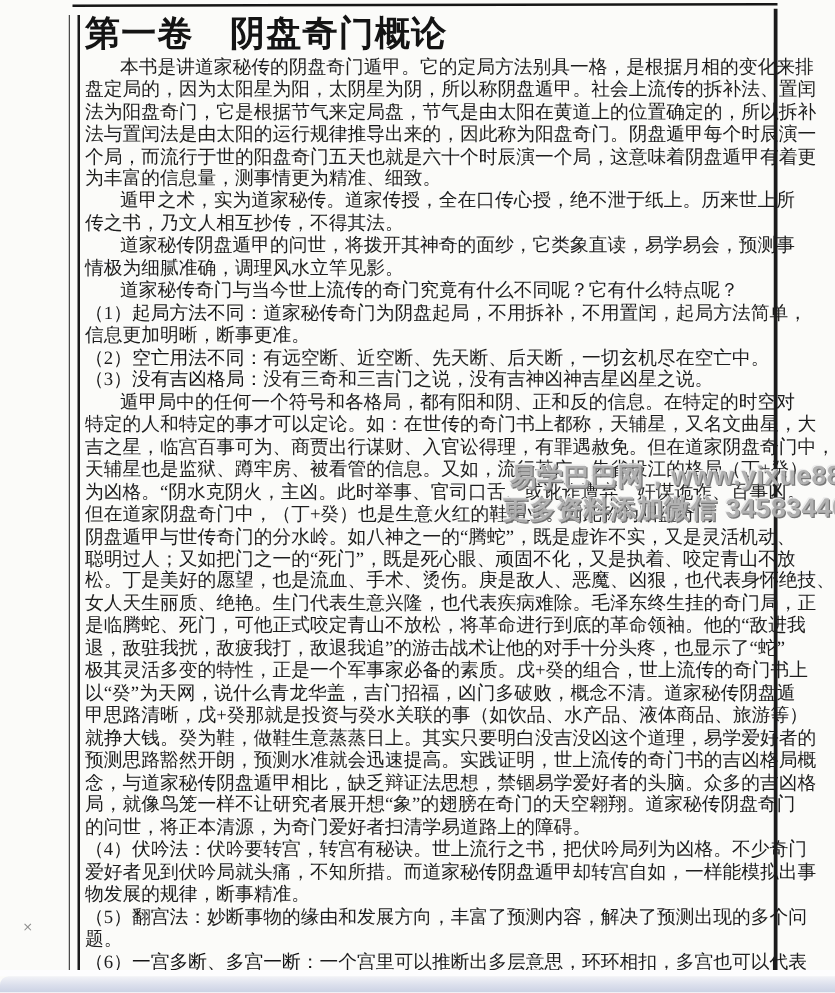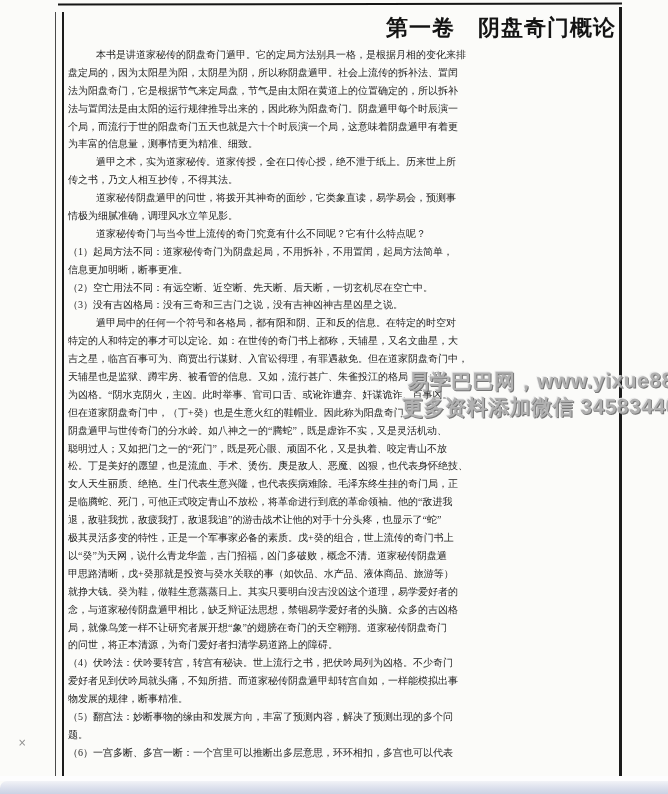--- a/index.html
+++ b/index.html
@@ -23,25 +23,25 @@
   .frame-left-inner {
     position:absolute; left:62px; top:12px; width:2px; height:768px; background:#1b1b1b;
   }
   .frame-right {
     position:absolute; left:619px; top:7px; width:3px; height:773px; background:#1b1b1b;
   }
   .content {
     position:absolute; left:68px; top:13px; width:548px; color:#1d1d1d;
   }
   .title {
-    font-size:22px; font-weight:bold; line-height:30px; letter-spacing:1px;
-    margin-bottom:3px; white-space:nowrap; color:#141414;text-align:right;
+    font-size:28px; font-weight:bold; line-height:30px; letter-spacing:1px;
+    margin-bottom:3px; white-space:nowrap; color:#141414;
   }
   .line {
-    font-size:10px; line-height:17.9px; height:17.9px; white-space:nowrap;
+    font-size:15px; line-height:17.9px; height:17.9px; white-space:nowrap;
   }
   .line .label { font-weight:normal; color:#141414; }
   .ind { padding-left:28px; }
   
   .wm {
     position:absolute;
     font-family:"Liberation Sans","DejaVu Sans",sans-serif;
     font-weight:bold; font-size:21px; letter-spacing:0.5px;
     color:#aeaeae;
     text-shadow:1px 1px 0 #6f6f6f, -1px -1px 0 #ececec;
@@ -99,20 +99,21 @@
         <div class="line"><span>阴盘遁甲与世传奇门的分水岭。如八神之一的“腾蛇”，既是虚诈不实，又是灵活机动、</span></div>
         <div class="line"><span>聪明过人；又如把门之一的“死门”，既是死心眼、顽固不化，又是执着、咬定青山不放</span></div>
         <div class="line"><span>松。丁是美好的愿望，也是流血、手术、烫伤。庚是敌人、恶魔、凶狠，也代表身怀绝技、</span></div>
         <div class="line"><span>女人天生丽质、绝艳。生门代表生意兴隆，也代表疾病难除。毛泽东终生挂的奇门局，正</span></div>
         <div class="line"><span>是临腾蛇、死门，可他正式咬定青山不放松，将革命进行到底的革命领袖。他的“敌进我</span></div>
         <div class="line"><span>退，敌驻我扰，敌疲我打，敌退我追”的游击战术让他的对手十分头疼，也显示了“蛇”</span></div>
         <div class="line"><span>极其灵活多变的特性，正是一个军事家必备的素质。戊+癸的组合，世上流传的奇门书上</span></div>
         <div class="line"><span>以“癸”为天网，说什么青龙华盖，吉门招福，凶门多破败，概念不清。道家秘传阴盘遁</span></div>
         <div class="line"><span>甲思路清晰，戊+癸那就是投资与癸水关联的事（如饮品、水产品、液体商品、旅游等）</span></div>
         <div class="line"><span>就挣大钱。癸为鞋，做鞋生意蒸蒸日上。其实只要明白没吉没凶这个道理，易学爱好者的</span></div>
+        <div class="line"><span>预测思路豁然开朗，预测水准就会迅速提高。实践证明，世上流传的奇门书的吉凶格局概</span></div>
         <div class="line"><span>念，与道家秘传阴盘遁甲相比，缺乏辩证法思想，禁锢易学爱好者的头脑。众多的吉凶格</span></div>
         <div class="line"><span>局，就像鸟笼一样不让研究者展开想“象”的翅膀在奇门的天空翱翔。道家秘传阴盘奇门</span></div>
         <div class="line"><span>的问世，将正本清源，为奇门爱好者扫清学易道路上的障碍。</span></div>
         <div class="line"><span>（4）</span><span class="label">伏吟法：</span><span>伏吟要转宫，转宫有秘诀。世上流行之书，把伏吟局列为凶格。不少奇门</span></div>
         <div class="line"><span>爱好者见到伏吟局就头痛，不知所措。而道家秘传阴盘遁甲却转宫自如，一样能模拟出事</span></div>
         <div class="line"><span>物发展的规律，断事精准。</span></div>
         <div class="line"><span>（5）</span><span class="label">翻宫法：</span><span>妙断事物的缘由和发展方向，丰富了预测内容，解决了预测出现的多个问</span></div>
         <div class="line"><span>题。</span></div>
         <div class="line"><span>（6）</span><span class="label">一宫多断、多宫一断：</span><span>一个宫里可以推断出多层意思，环环相扣，多宫也可以代表</span></div>
       </div>

